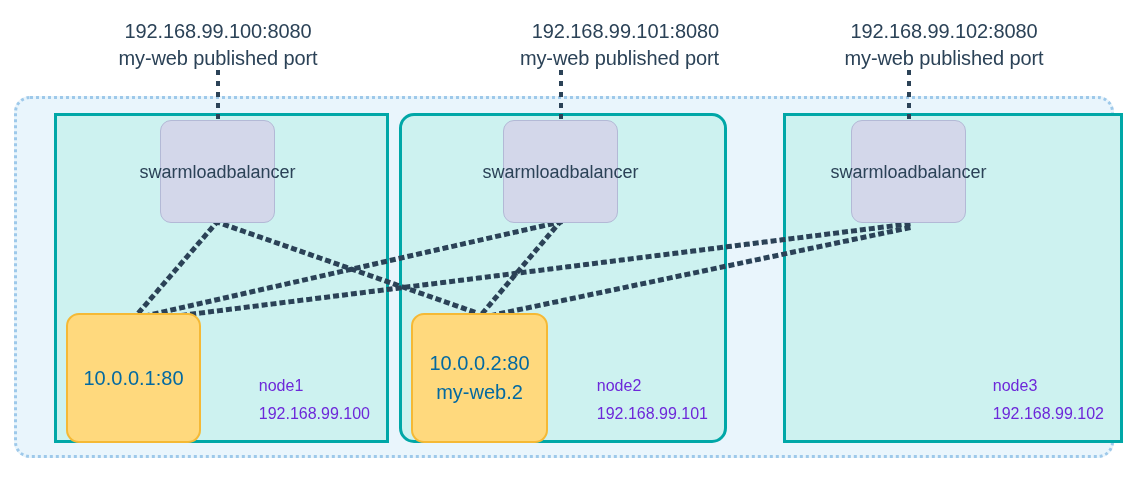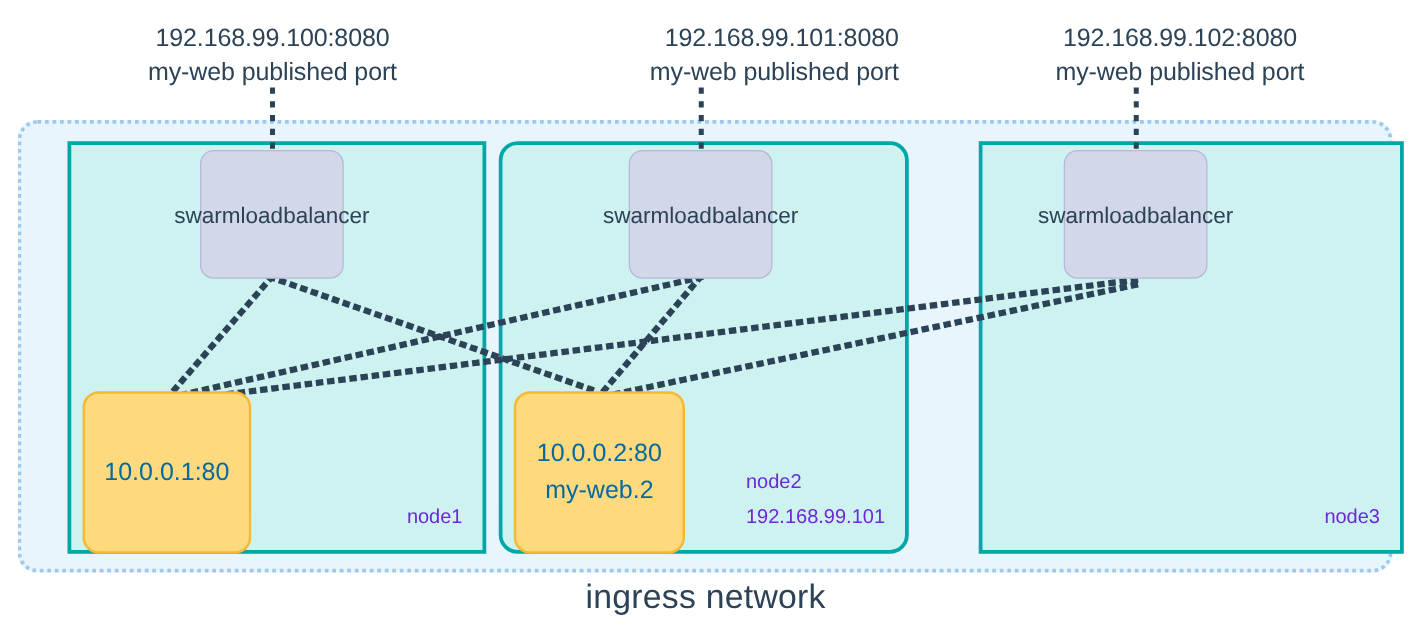--- a/index.html
+++ b/index.html
@@ -172,33 +172,35 @@
   <div class="port-label" id="port-label-3" style="left:786px; top:18px; width:316px;">
     <span class="line1">192.168.99.102:8080</span>
     <span class="line2">my-web published port</span>
   </div>
 
   <div id="ingress-network"></div>
 
   <div class="node-box" id="node-box-1">
     <div class="node-caption">
       <span class="name">node1</span>
+      <span class="ip">192.168.99.100</span>
     </div>
   </div>
 
   <div class="node-box" id="node-box-2">
     <div class="node-caption">
       <span class="name">node2</span>
       <span class="ip">192.168.99.101</span>
     </div>
   </div>
 
   <div class="node-box" id="node-box-3">
     <div class="node-caption">
       <span class="name">node3</span>
+      <span class="ip">192.168.99.102</span>
     </div>
   </div>
 
   <svg id="connectors" viewBox="0 0 1129 503">
 
     <path class="drop" d="M218,72 L218,150"></path>
     <path class="drop" d="M561,72 L561,150"></path>
     <path class="drop" d="M909,72 L909,150"></path>
 
     <path class="conn" d="M217,222 L135,317"></path>
@@ -234,15 +236,14 @@
 
   <div class="task-box" id="task-box-1">
     <span>10.0.0.1:80</span>
   </div>
 
   <div class="task-box" id="task-box-2">
     <span>10.0.0.2:80</span>
     <span>my-web.2</span>
   </div>
 
-  <div id="ingress-network-label">ingress network</div>
 
 </div>
 
 </body></html>

